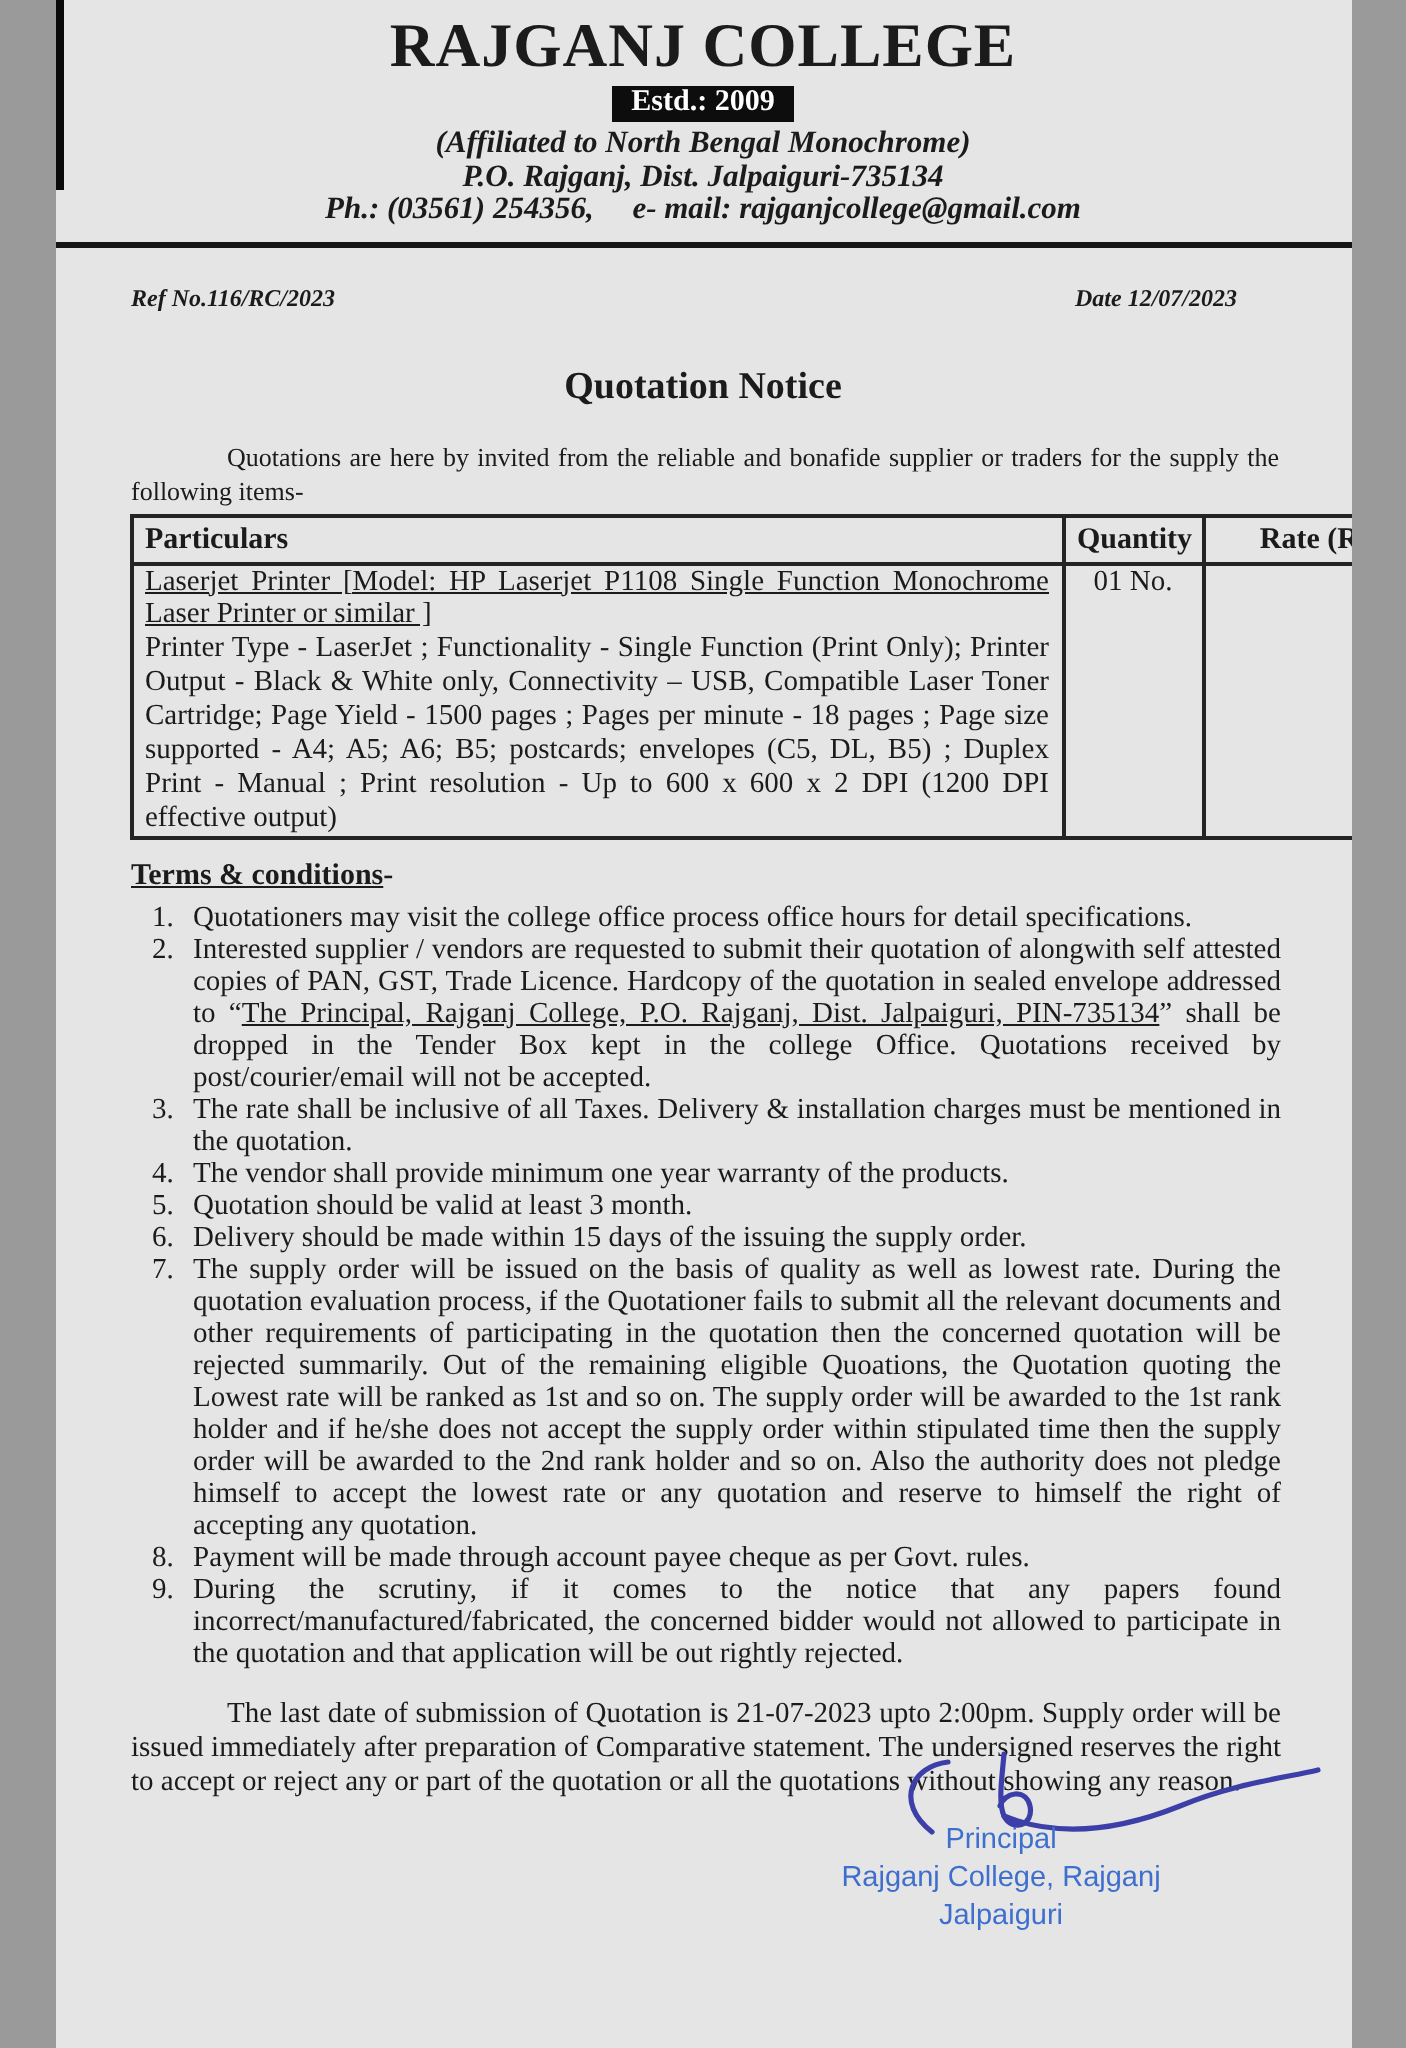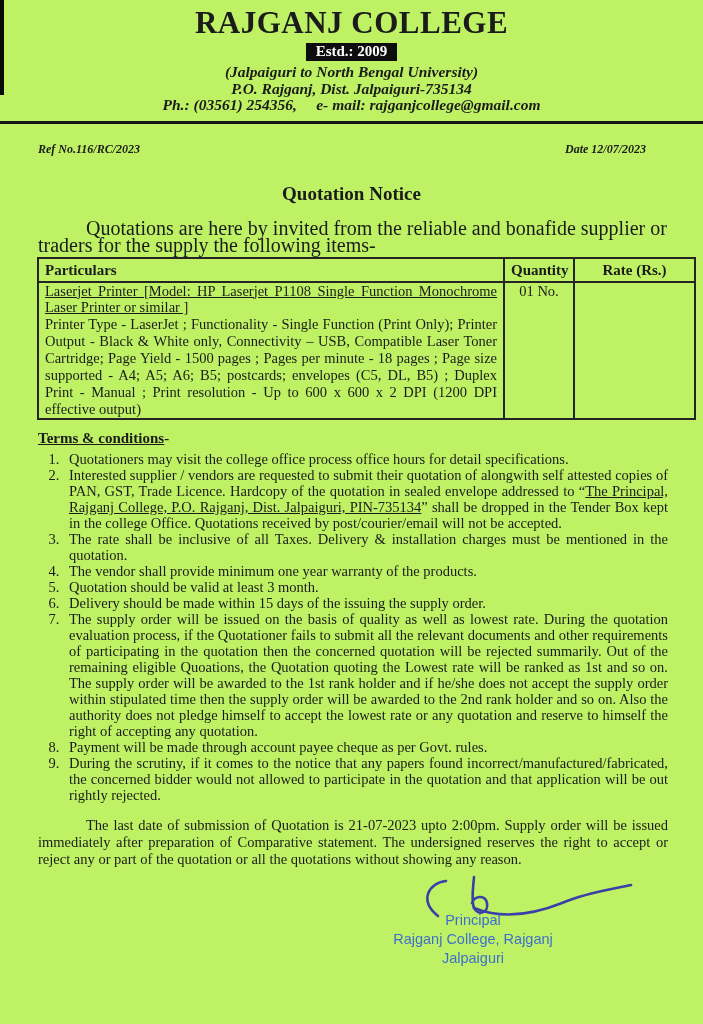--- a/index.html
+++ b/index.html
@@ -1,20 +1,20 @@
 <!DOCTYPE html>
 <html><head>
 <meta charset="utf-8">
 <style>
   html,body { margin:0; padding:0; background:#9a9a9a; }
   .page {
     position: relative;
-    width: 703px; height: 1024px;
+    width: 648px; height: 1024px;
     margin: 0 auto;
-    background: #bef264;
+    background: #e5e5e5;
     font-family: "Liberation Serif", serif;
     color: #1b1b1b;
     overflow: hidden;
   }
   .edge-artifact {
     position:absolute; left:0; top:0; width:4px; height:95px; background:#0a0a0a;
   }
   .college-name {
     margin:0; padding-top:6px;
     text-align:center;
@@ -40,21 +40,21 @@
     font-weight:bold; font-style:italic; font-size:12px;
   }
   .notice-title { text-align:center; margin-top:26px; font-size:19px; font-weight:bold; }
   .notice-title .u {
     text-decoration-thickness:2px;
     text-underline-offset:3px;
   }
   .intro {
     margin:15px 36px 0 38px;
     text-indent:48px; text-align:justify;
-    font-size:20px; line-height:17px;
+    font-size:13px; line-height:17px;
   }
   table.quote {
     border-collapse:collapse; table-layout:fixed;
     margin:3px 0 0 37px; width:657px;
     font-size:14.5px;
   }
   table.quote th, table.quote td {
     border:2px solid #242424; padding:0 6px; vertical-align:top;
   }
   table.quote th { font-size:15px; line-height:21px; padding-top:1px;margin-left:24px; }
@@ -89,21 +89,21 @@
 
 <div class="page">
 
   <div class="edge-artifact"></div>
 
   <header>
     <h1 class="college-name">RAJGANJ COLLEGE</h1>
     <div class="badge-row">
       <span class="estd-badge">Estd.: 2009</span>
     </div>
-    <div class="hdr-line first">(Jalpaiguri to North Bengal University)</div>
+    <div class="hdr-line first">(Affiliated to North Bengal Monochrome)</div>
     <div class="hdr-line">P.O. Rajganj, Dist. Jalpaiguri-735134</div>
     <div class="hdr-line">Ph.: (03561) 254356,   e- mail: rajganjcollege@gmail.com</div>
   </header>
 
   <hr class="rule">
 
   <div class="meta-row">
     <span>Ref No.116/RC/2023</span>
     <span>Date 12/07/2023</span>
   </div>

